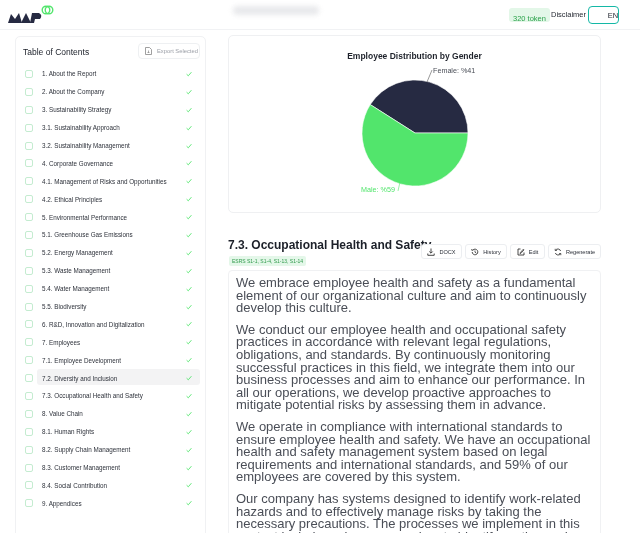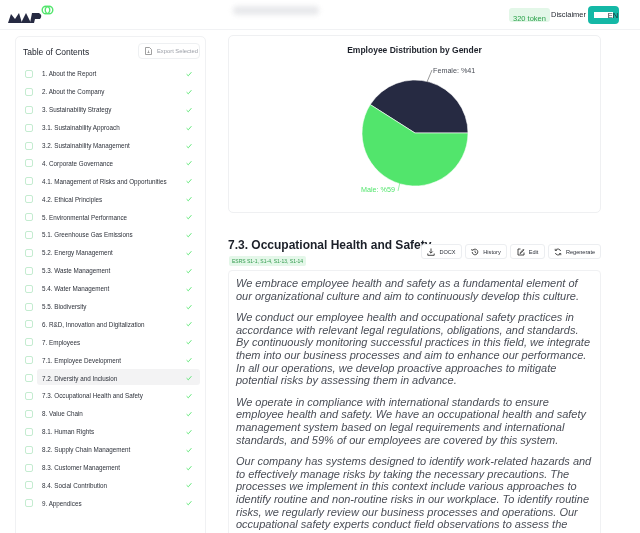--- a/index.html
+++ b/index.html
@@ -5,45 +5,45 @@
   * { box-sizing: border-box; margin: 0; padding: 0; }
   html, body { width: 640px; height: 533px; overflow: hidden; background: #ffffff; }
   body { font-family: "Liberation Sans", "DejaVu Sans", sans-serif; color: #1f2330; position: relative; }
 
   
   .header { position: absolute; left: 0; top: 0; width: 640px; height: 30px; background: #fff; border-bottom: 1px solid #f1f2f4; }
   .logo { position: absolute; left: 7px; top: 5px; width: 48px; height: 20px; }
   .blurred-title { position: absolute; left: 233px; top: 6px; width: 86px; height: 9px; background: #e6e7ea; border-radius: 4px; filter: blur(2.5px); opacity: .9; }
   .token-badge { position: absolute; left: 509px; top: 8px; height: 14px; padding: 4px 4px; background: #e3f7e8; color: #2aa24a; font-size: 7.5px; line-height: 14px; border-radius: 3px; }
   .disclaimer { position: absolute; left: 551px; top: 8px; font-size: 7.5px; line-height: 14px; color: #262a33; }
-  .lang-btn { position: absolute; left: 588px; top: 6px; height: 18px; width: 31px; border: 6px solid #14b8a6; border-radius: 4px; background: #fff; display: flex; align-items: center; justify-content: center; gap: 19px; font-size: 7.5px; color: #262a33; }
+  .lang-btn { position: absolute; left: 588px; top: 6px; height: 18px; width: 31px; border: 1px solid #14b8a6; border-radius: 4px; background: #fff; display: flex; align-items: center; justify-content: center; gap: 19px; font-size: 7.5px; color: #262a33; }
 
   
   .toc { position: absolute; left: 15px; top: 36px; width: 191px; height: 510px; border: 1px solid #f0f1f3; border-radius: 5px; background: #fff; }
   .toc-title { position: absolute; left: 7px; top: 10px; font-size: 8.5px; font-weight: normal; color: #22262f; }
   .export-btn { position: absolute; left: 122px; top: 6px; width: 62px; height: 16px; border: 1px solid #eef0f2; border-radius: 4px; display: flex; align-items: center; gap: 5px; padding-left: 6px; font-size: 5.8px; color: #9a9ea6; background: #fff; }
   .toc-list { position: absolute; left: 0; top: 28px; width: 189px; }
   .toc-item { position: relative; height: 17.9px; display: flex; align-items: center; }
   .toc-item.active .hl { position: absolute; left: 21px; top: 0; width: 163px; height: 16px; background: #f3f3f4; border-radius: 3px; }
   .cb { position: absolute; left: 9px; width: 8px; height: 8px; border: 1px solid #c4ecd0; border-radius: 2px; background: #fff; }
   .toc-label { position: absolute; left: 26px; font-size: 6.3px; color: #2d313a; white-space: nowrap; }
   .check { position: absolute; left: 170px; width: 6px; height: 6px; }
 
   
   .chart-card { position: absolute; left: 228px; top: 35px; width: 373px; height: 178px; border: 1px solid #eff0f2; border-radius: 5px; background: #fff; }
-  .chart-title { position: absolute; left: 0; top: 9px; width: 100%; text-align: center; font-size: 8.5px; font-weight: bold; color: #1e222b; }
+  .chart-title { position: absolute; left: 0; top: 15px; width: 100%; text-align: center; font-size: 8.5px; font-weight: bold; color: #1e222b; }
   .pie-svg { position: absolute; left: 0; top: 0; }
 
   
   .section-title { position: absolute; left: 228px; top: 238px; font-size: 12px; font-weight: bold; color: #1c2029; white-space: nowrap; }
   .esrs-badge { position: absolute; left: 229px; top: 256px; height: 10px; padding: 0 3px; background: #e4f7e9; color: #2f9a4b; font-size: 5px; line-height: 10px; border-radius: 2px; white-space: nowrap; }
   .act-btn { position: absolute; top: 244px; height: 15px; border: 1px solid #eceef1; border-radius: 3px; background: #fff; display: flex; align-items: center; justify-content: center; gap: 4px; font-size: 5.6px; color: #2b2f38; }
 
   .content-box { position: absolute; left: 228px; top: 270px; width: 373px; height: 280px; border: 1px solid #f0f1f3; border-radius: 4px; background: #fff; padding: 6px 7px; }
-  .para { font-size: 11px; line-height: 12.6px; color: #4a4e57; margin-bottom: 9px; font-style: italic; }
+  .para { font-size: 13px; line-height: 12.6px; color: #4a4e57; margin-bottom: 9px; }
 </style>
 </head>
 <body>
 
 <div class="header">
   <svg class="logo" viewBox="0 0 48 20">
     <path d="M1 18 L4 9 L8 14 L12 8 L15 18 Z" fill="#262a42"></path>
     <path d="M14 18 L19 8 L24 18 Z" fill="#262a42"></path>
     <path d="M23 18 L25 8 L32 8 Q36 10 33 14 L28 14 L27 18 Z" fill="#262a42"></path>
     <circle cx="39" cy="5" r="3.8" fill="none" stroke="#52e56c" stroke-width="1.4"></circle>

